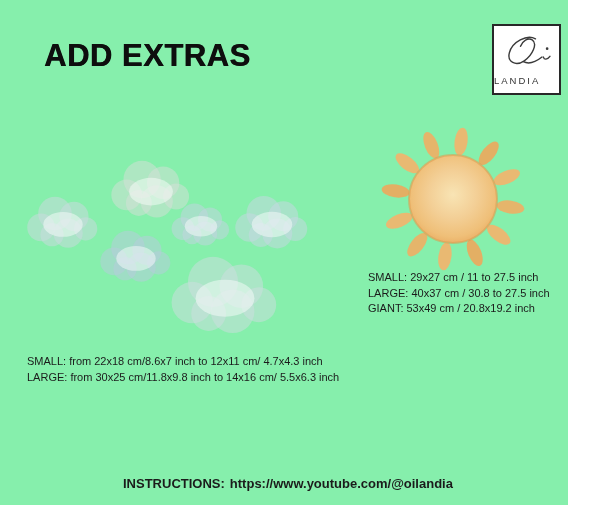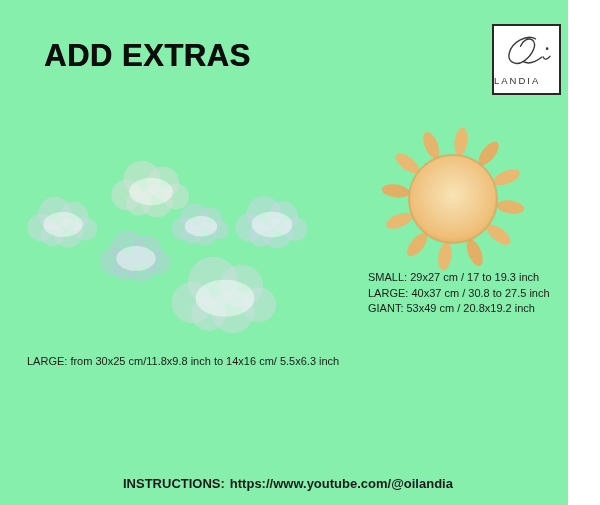--- a/index.html
+++ b/index.html
@@ -150,26 +150,27 @@
       <ellipse cx="75" cy="17" rx="6.5" ry="14" fill="#efae64" fill-opacity="0.9" transform="rotate(218 75 75)"></ellipse>
       <ellipse cx="75" cy="17" rx="6.5" ry="14" fill="#f2b46d" fill-opacity="0.92" transform="rotate(248 75 75)"></ellipse>
       <ellipse cx="75" cy="17" rx="6.5" ry="14" fill="#eda75c" fill-opacity="0.9" transform="rotate(278 75 75)"></ellipse>
       <ellipse cx="75" cy="17" rx="6.5" ry="14" fill="#f2b46d" fill-opacity="0.92" transform="rotate(308 75 75)"></ellipse>
       <ellipse cx="75" cy="17" rx="6.5" ry="14" fill="#efae64" fill-opacity="0.9" transform="rotate(338 75 75)"></ellipse>
     </g>
     <circle cx="75" cy="75" r="44" fill="url(#sunGrad)" stroke="#de9a4f" stroke-opacity="0.55" stroke-width="2"></circle>
   </svg>
 
   <div class="sizes sun-sizes">
-    <div>SMALL: 29x27 cm / 17 to 19.3 inch</div>
+    <div>SMALL: 29x27 cm / 11 to 27.5 inch</div>
     <div>LARGE: 40x37 cm / 30.8 to 27.5 inch</div>
     <div>GIANT: 53x49 cm / 20.8x19.2 inch</div>
   </div>
 
   <div class="sizes cloud-sizes">
+    <div>SMALL: from 22x18 cm/8.6x7 inch to 12x11 cm/ 4.7x4.3 inch</div>
     <div>LARGE: from 30x25 cm/11.8x9.8 inch to 14x16 cm/ 5.5x6.3 inch</div>
   </div>
 
   <div class="instructions">
     <span class="instr-label">INSTRUCTIONS:</span><a>https://www.youtube.com/@oilandia</a>
   </div>
 
 </div>
 
 </body></html>

